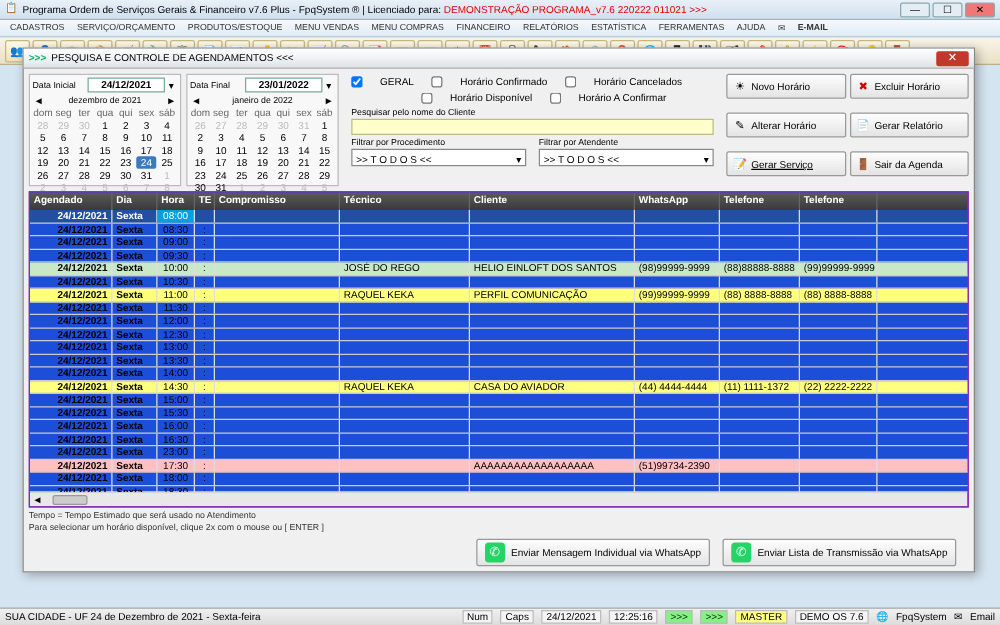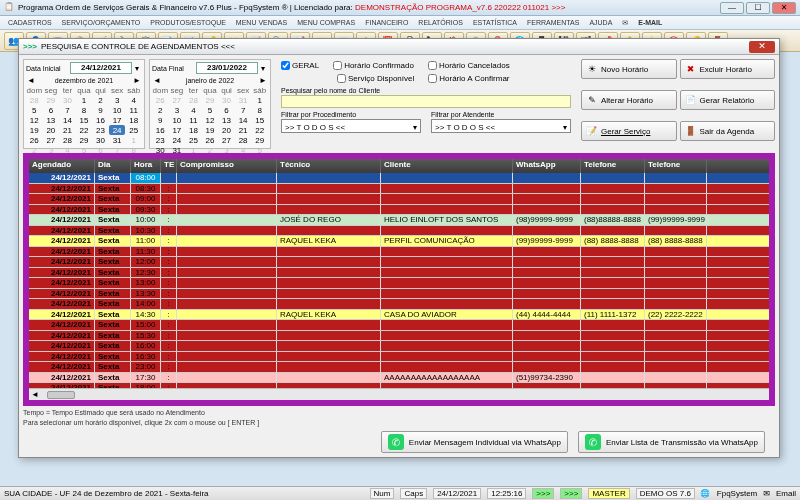--- a/index.html
+++ b/index.html
@@ -29,32 +29,32 @@
 .cal-date{width:62px;height:12px;border:1px solid #7a9;background:#fff;font-size:8px;text-align:center;font-weight:bold;line-height:10px}
 .cal-nav{width:10px;text-align:center;font-size:8px;padding:0 1px}
 .cal-month{text-align:center;font-size:7px;margin:1px 0}
 .cal-grid{display:grid;grid-template-columns:repeat(7,1fr);gap:0;font-size:6.5px;text-align:center}
 .cal-grid span{padding:0.5px 0}
 .cal-grid .dh{color:#666}
 .cal-grid .today{background:#3a7abd;color:#fff;border-radius:2px}
 .cal-grid .dim{color:#bbb}
 .filters{flex:1;padding:2px 6px}
 .chk-row{display:flex;gap:14px;margin-bottom:4px}
-.chk{display:flex;align-items:center;gap:2px;font-size:7px}
+.chk{display:flex;align-items:center;gap:14px;font-size:7px}
 .chk input{width:9px;height:9px}
 .search-lbl{font-size:7px;margin-bottom:1px}
 .search-box{width:100%;height:13px;background:#ffffcc;border:1px solid #bb8}
 .combo-row{display:flex;gap:10px;margin-top:3px}
 .combo-col{flex:1}
 .combo-col .lbl{font-size:7px;margin-bottom:1px}
 .combo{width:100%;height:14px;border:1px solid #888;background:#fff;font-size:7px;padding:0 3px;display:flex;align-items:flex-end;justify-content:space-between}
 .btns{display:grid;grid-template-columns:1fr 1fr;gap:3px;width:194px}
 .btn{height:20px;border:1px solid #999;background:linear-gradient(#fdfdfd,#e4e4e4);border-radius:2px;display:flex;align-items:center;padding:0 4px;gap:3px;font-size:7.5px}
 .btn .ic{width:12px;height:12px;display:flex;align-items:center;justify-content:center;font-size:9px}
-.grid-wrap{flex:1;margin-top:4px;border:6px solid #a21caf;background:#b91c1c;overflow:hidden;display:flex;flex-direction:column}
+.grid-wrap{flex:1;margin-top:4px;border:1px solid #a21caf;background:#1d4ed8;overflow:hidden;display:flex;flex-direction:column}
 .grid-hdr{display:flex;background:linear-gradient(#5a5a5a,#3a3a3a);color:#fff;font-size:7.5px;font-weight:bold;height:14px}
 .grid-hdr div{padding:1px 3px;border-right:1px solid #666}
 .c-ag{width:66px}.c-dia{width:36px}.c-hora{width:30px}.c-te{width:16px}.c-comp{width:100px}.c-tec{width:104px}.c-cli{width:132px}.c-wa{width:68px}.c-t1{width:64px}.c-t2{width:62px}
 .grid-rows{overflow-y:auto;flex:1}
 .gr{display:flex;height:10.5px;font-size:7px;border-bottom:1px solid #ccc}
 .gr div{padding:0 3px;border-right:1px solid #ddd;overflow:hidden;white-space:nowrap}
 .gr .c-ag{text-align:right;font-weight:bold}
 .gr .c-dia{font-weight:bold}
 .gr .c-hora{text-align:center;font-weight:normal}
 .gr .c-te{text-align:center}
@@ -285,21 +285,21 @@
             </label>
           <label class="chk">
               <input type="checkbox" style="">
               <span>Horário Cancelados</span>
             </label>
         </div>
         <div class="chk-row">
           <span style="width:42px"></span>
           <label class="chk">
               <input type="checkbox" style="">
-              <span>Serviço Disponível</span>
+              <span>Horário Disponível</span>
             </label>
           <label class="chk">
               <input type="checkbox" style="">
               <span>Horário A Confirmar</span>
             </label>
         </div>
         <div class="search-lbl">Pesquisar pelo nome do Cliente</div>
         <div class="search-box"></div>
         <div class="combo-row">
           <div class="combo-col">

